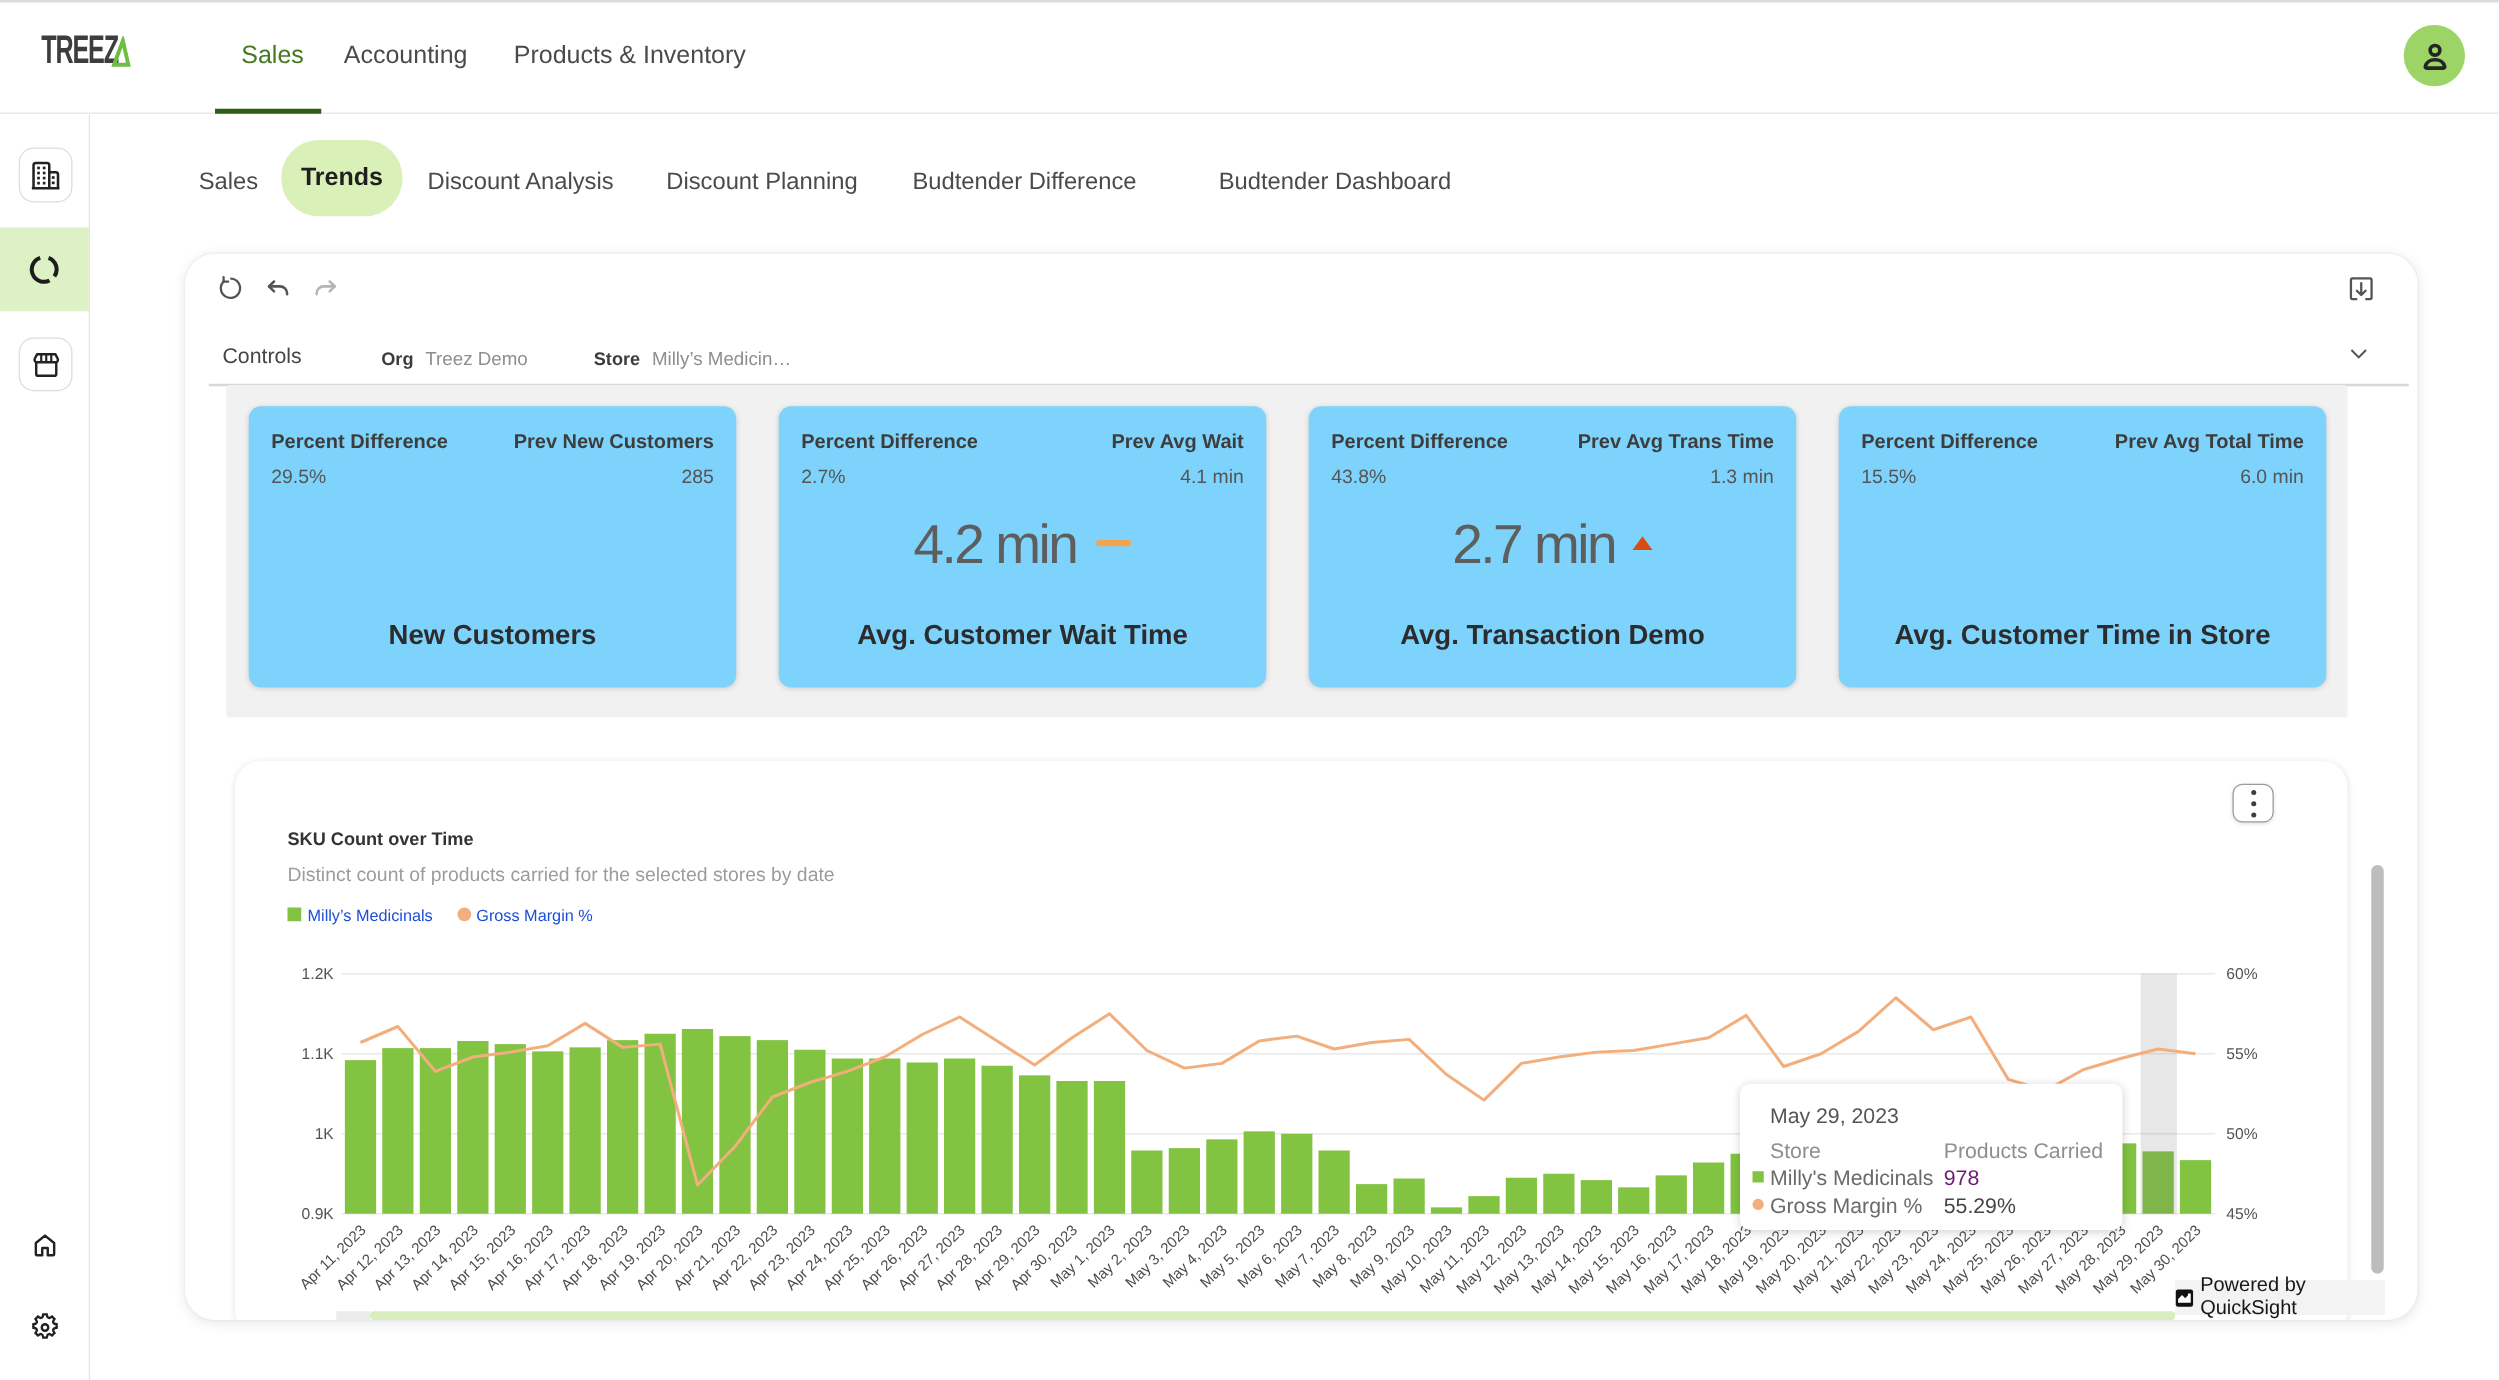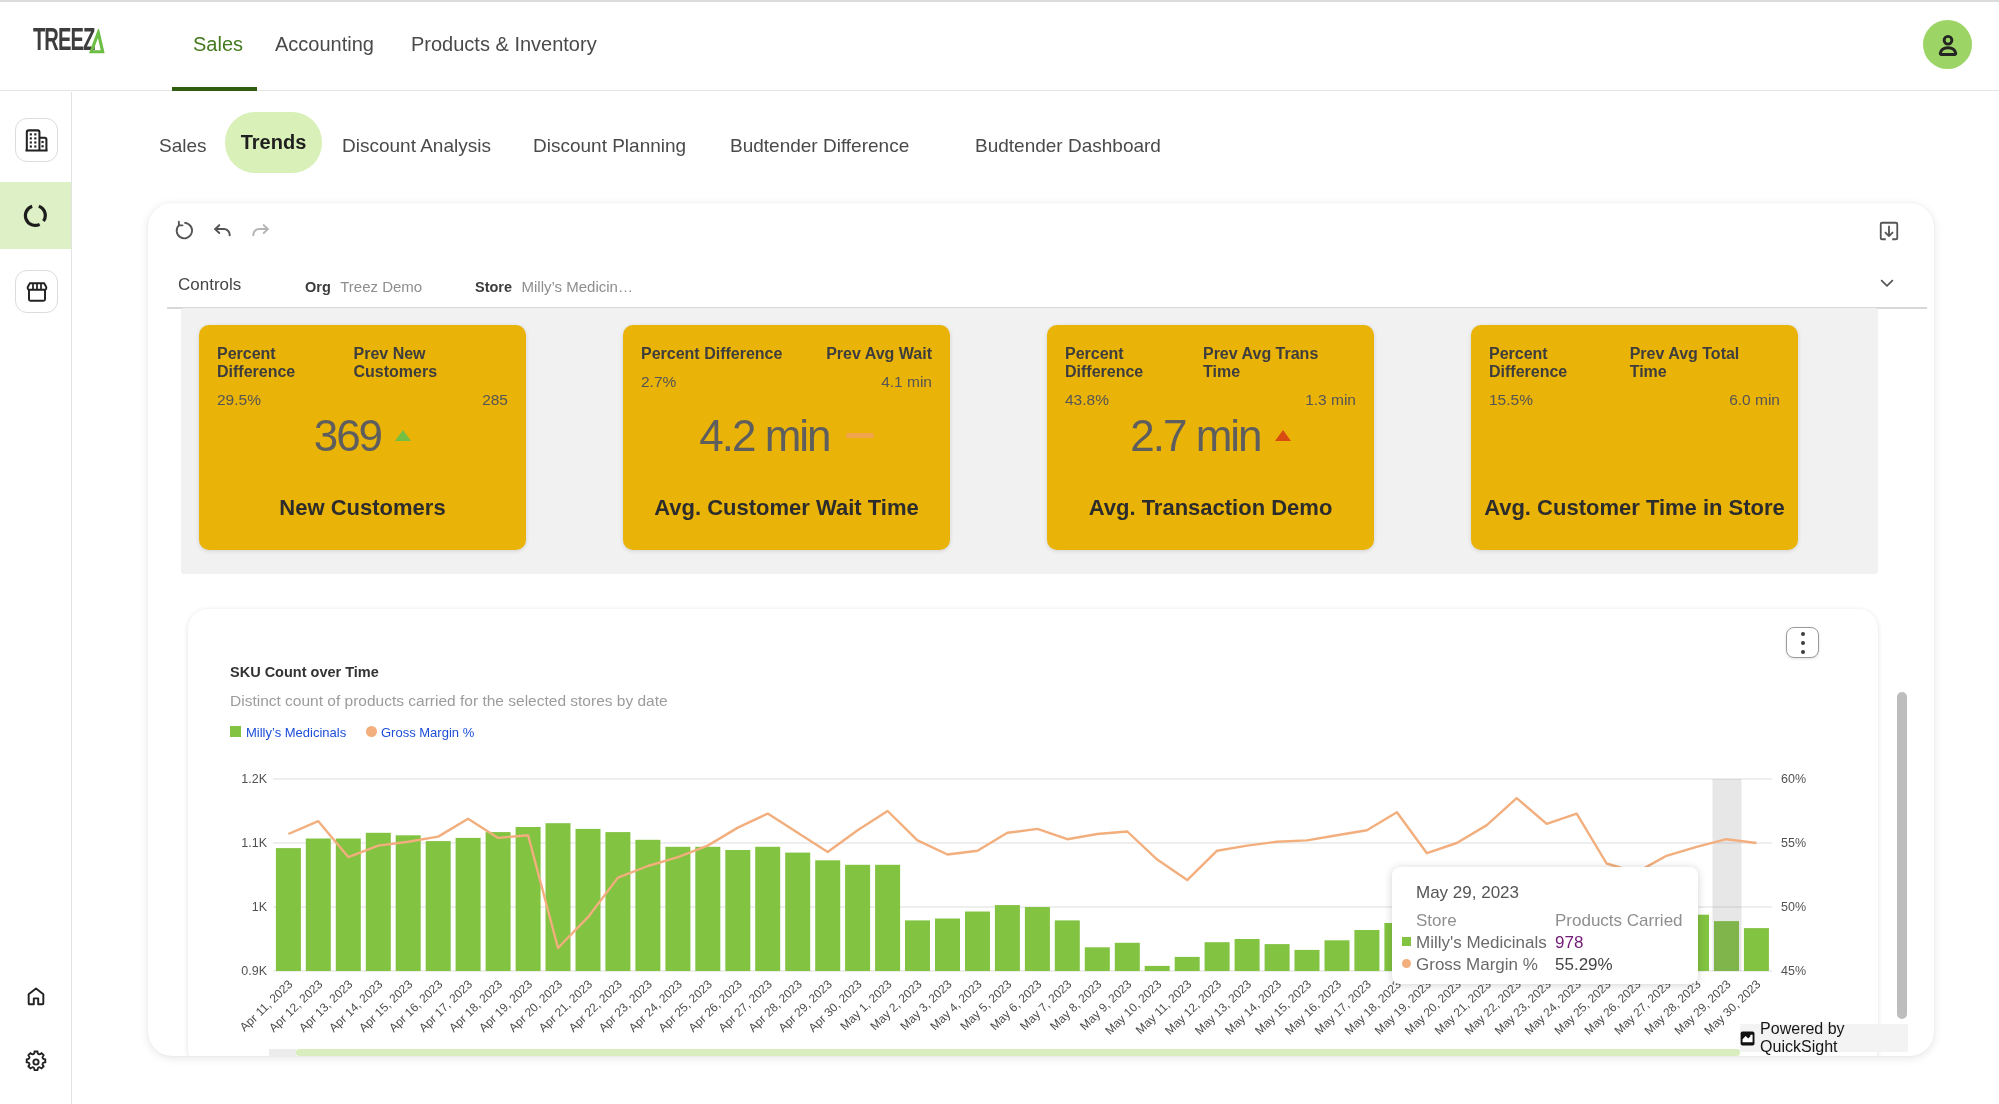--- a/index.html
+++ b/index.html
@@ -40,21 +40,21 @@
 .sheet { position:absolute; left:148px; top:203px; width:1786px; height:853px; background:#fff;
   border-radius:24px; box-shadow:0 2px 10px rgba(0,0,0,0.10), 0 0 2px rgba(0,0,0,0.06); overflow:hidden; }
 .ric { position:absolute; }
 .ctl { position:absolute; top:72px; font-size:17px; color:#454545; }
 .ctl b { font-size:14.5px; color:#3c3c3c; }
 .ctl .gv { font-size:15px; color:#8e8e8e; }
 .divider { position:absolute; left:19px; top:104px; width:1760px; height:1.5px; background:#d8d8d8; }
 .greyband { position:absolute; left:33px; top:105px; width:1697px; height:266px; background:#f1f1f1;
   border-radius:3px; }
 
-.kcard { position:absolute; top:122px; width:327px; height:225px; background:#eab308; border-radius:10px;
+.kcard { position:absolute; top:122px; width:390px; height:225px; background:#7dd3fc; border-radius:10px;
   box-shadow:0 1px 4px rgba(0,0,0,0.13); }
 .krow { display:flex; justify-content:space-between; padding:0 18px; }
 .krow1 { margin-top:20px; font-size:16px; font-weight:700; color:#3d3d3d; }
 .krow2 { margin-top:10px; font-size:15.5px; color:#555; }
 .kbig { position:absolute; left:0; top:86px; width:100%; text-align:center; font-size:44px;
   color:#5e5e5e; letter-spacing:-2px; }
 .klabel { position:absolute; left:0; top:170px; width:100%; text-align:center; font-size:22px;
   font-weight:700; color:#2c2c2c; }
 .tri { display:inline-block; width:0; height:0; border-left:8px solid transparent;
   border-right:8px solid transparent; vertical-align:middle; margin-left:4px; position:relative; top:-4px; }
@@ -188,21 +188,20 @@
 
     <div class="kcard" style="left:51px">
       <div class="krow krow1">
         <span>Percent Difference</span>
         <span>Prev New Customers</span>
       </div>
       <div class="krow krow2">
         <span>29.5%</span>
         <span>285</span>
       </div>
-      <div class="kbig">369&nbsp;<span class="tri triG"></span></div>
       <div class="klabel">New Customers</div>
     </div>
     <div class="kcard" style="left:475px">
       <div class="krow krow1">
         <span>Percent Difference</span>
         <span>Prev Avg Wait</span>
       </div>
       <div class="krow krow2">
         <span>2.7%</span>
         <span>4.1 min</span>

